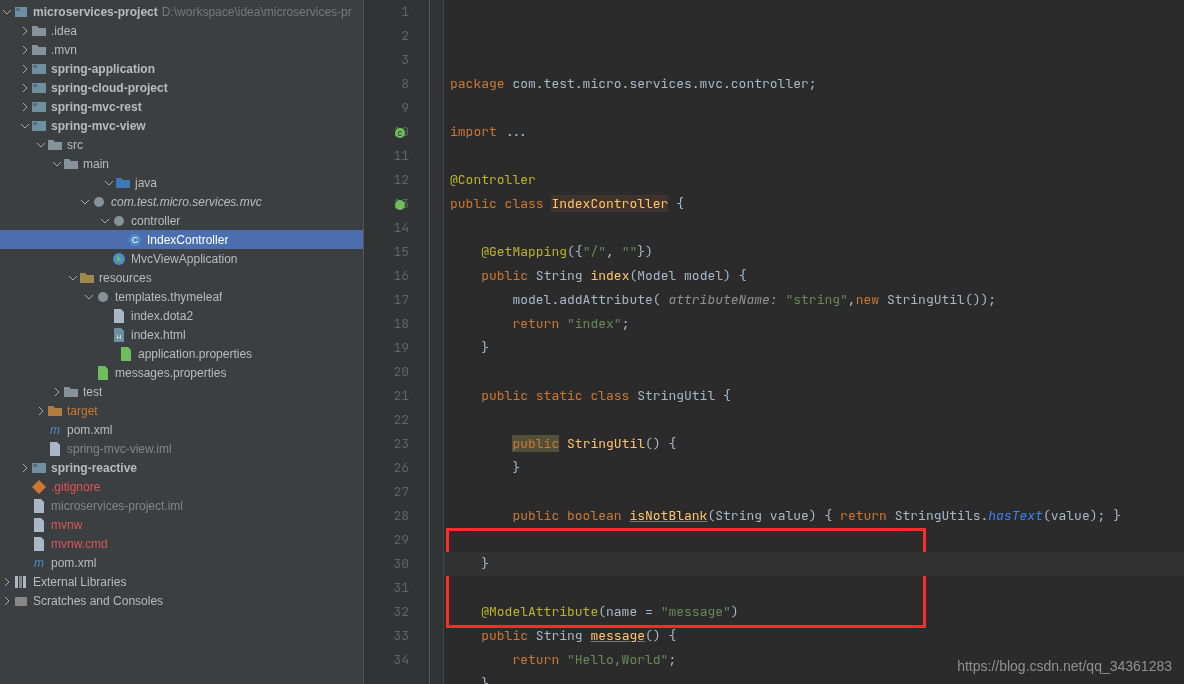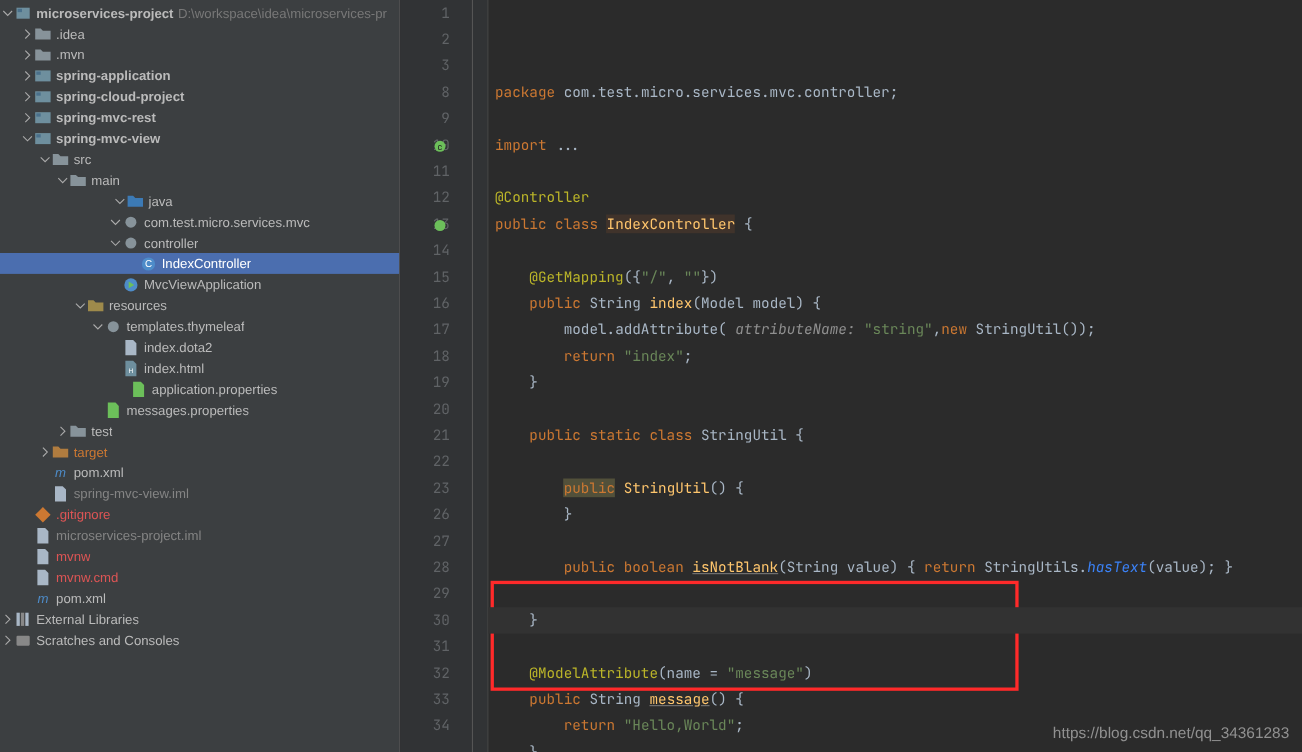--- a/index.html
+++ b/index.html
@@ -254,21 +254,21 @@
               <path d="M1 3l4 4 4-4" fill="none" stroke="#aaa"></path>
             </svg>
           </span>
           <span class="icon">
             <svg viewBox="0 0 16 16">
               <path d="M1 3h5l2 2h7v8H1z" fill="#3c7ab5"></path>
             </svg>
           </span>
           <span class="label">java</span>
         </div>
-        <div class="tree-row" style="padding-left: 100px;">
+        <div class="tree-row" style="padding-left: 80px; font-style: italic;">
           <span class="arrow">
             <svg viewBox="0 0 10 10">
               <path d="M1 3l4 4 4-4" fill="none" stroke="#aaa"></path>
             </svg>
           </span>
           <span class="icon">
             <svg viewBox="0 0 16 16">
               <circle cx="8" cy="8" r="5" fill="#87939a"></circle>
             </svg>
           </span>
@@ -406,20 +406,34 @@
           <span class="label">pom.xml</span>
         </div>
         <div class="tree-row dim" style="padding-left: 36px;">
           <span class="arrow"></span>
           <span class="icon">
             <svg viewBox="0 0 16 16">
               <path d="M3 1h7l3 3v11H3z" fill="#a9b7c6"></path>
             </svg>
           </span>
           <span class="label">spring-mvc-view.iml</span>
+        </div>
+        <div class="tree-row" style="padding-left: 20px;">
+          <span class="arrow">
+            <svg viewBox="0 0 10 10">
+              <path d="M3 1l4 4-4 4" fill="none" stroke="#aaa"></path>
+            </svg>
+          </span>
+          <span class="icon">
+            <svg viewBox="0 0 16 16">
+              <rect x="1" y="3" width="14" height="10" fill="#6e8f9e"></rect>
+              <rect x="2" y="4" width="4" height="3" fill="#4a708b"></rect>
+            </svg>
+          </span>
+          <span class="label" style="font-weight:bold">spring-reactive</span>
         </div>
         <div class="tree-row" style="padding-left: 20px;">
           <span class="arrow"></span>
           <span class="icon">
             <svg viewBox="0 0 16 16">
               <path d="M8 1l7 7-7 7-7-7z" fill="#cc7832"></path>
             </svg>
           </span>
           <span class="label red">.gitignore</span>
         </div>

